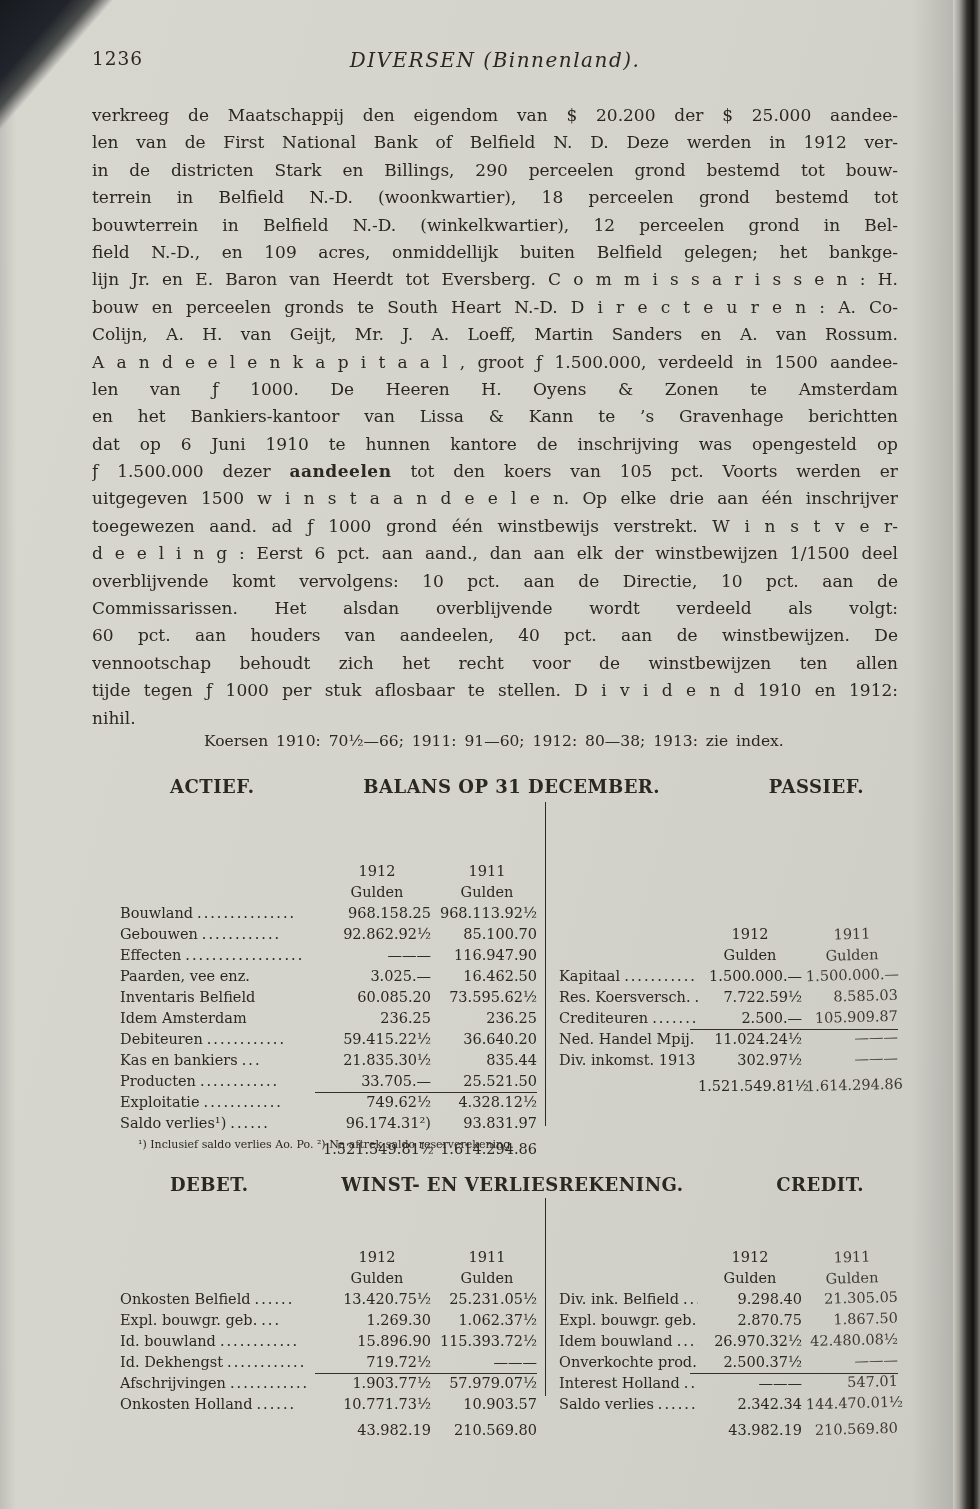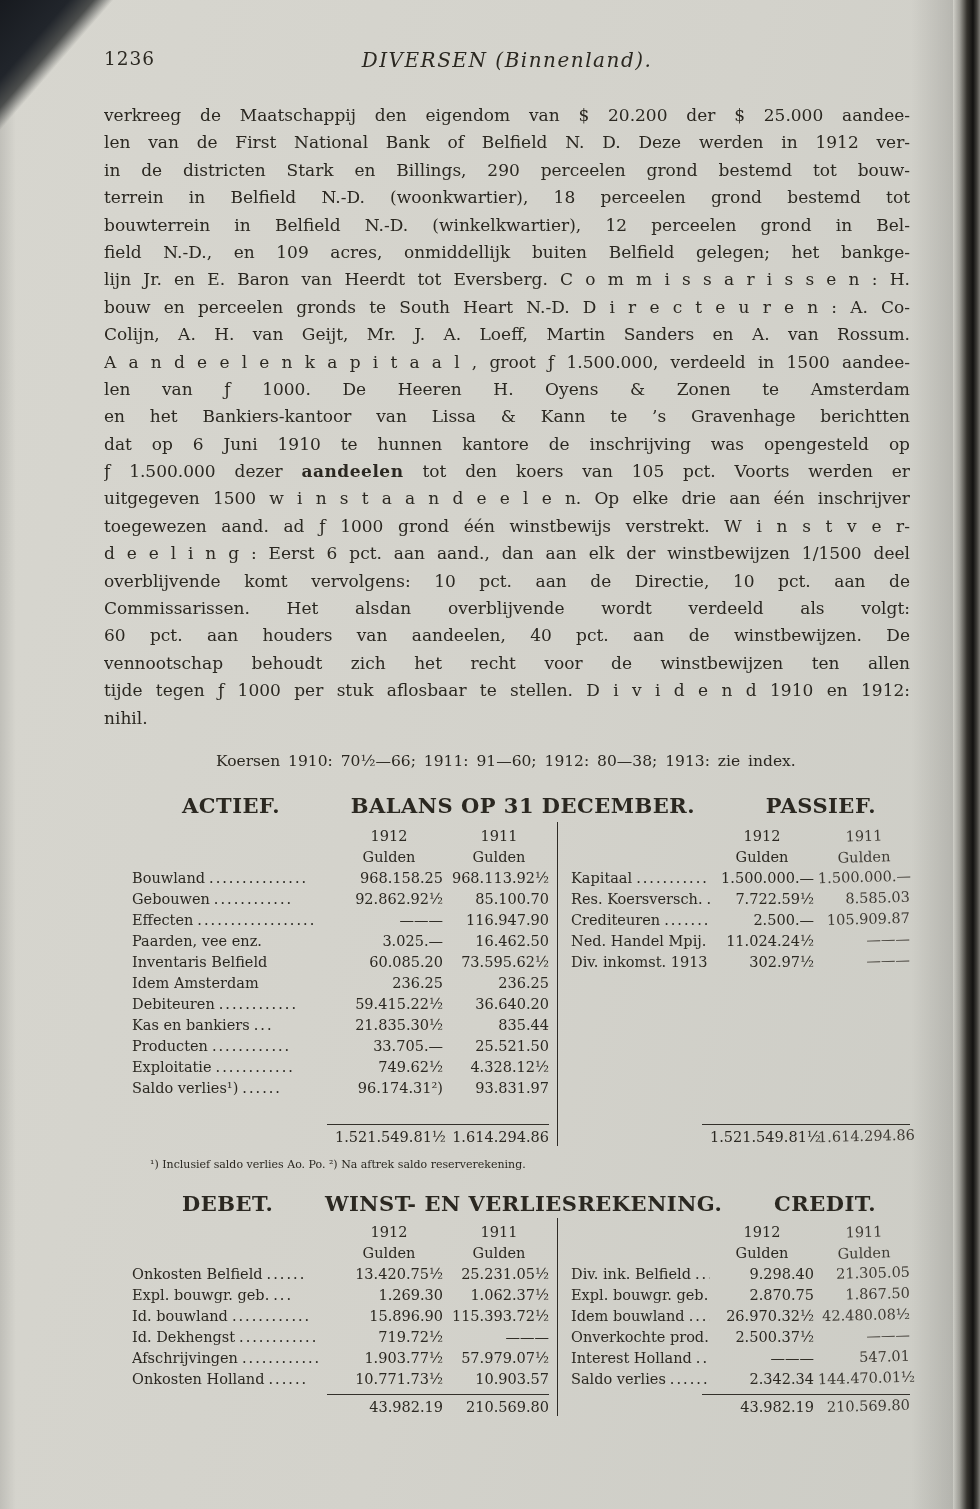--- a/index.html
+++ b/index.html
@@ -24,62 +24,62 @@
   }
   .curve-shadow{
     position:absolute;top:0;right:27px;width:42px;height:100%;pointer-events:none;
     background:linear-gradient(to right,rgba(0,0,0,0) 0%,rgba(0,0,0,0.12) 100%);
   }
   .edge-left{
     position:absolute;top:0;left:0;width:16px;height:100%;pointer-events:none;
     background:linear-gradient(to right,rgba(0,0,0,0.10),rgba(0,0,0,0));
   }
 
-  .content{position:absolute;left:104px;top:48px;width:806px;}
+  .content{position:absolute;left:92px;top:48px;width:806px;}
 
   
   .pagehead{position:relative;height:26px;}
   .pageno{font-size:18.5px;letter-spacing:1px;}
   .runtitle{
     position:absolute;left:50%;transform:translateX(-50%);
     font-style:italic;font-size:20px;letter-spacing:1.5px;white-space:nowrap;
   }
 
   
   .bodytext{margin-top:28px;font-size:17px;}
   .line{
     line-height:27.4px;height:27.4px;overflow:hidden;
     text-align:justify;text-align-last:justify;
   }
   .line.nojust{text-align-last:left;}
   .line .b{font-weight:700;letter-spacing:.5px;}
 
-  .koersen{margin-top:20px;padding-left:112px;font-size:15.5px;word-spacing:3px;}
+  .koersen{padding-left:112px;font-size:15.5px;word-spacing:3px;}
 
   
   .statement{margin-top:26px;}
   .statement.pnl{margin-top:16px;}
-  .sheet-heads{display:flex;align-items:flex-end;font-weight:bold;font-size:21px;letter-spacing:.5px;height:22px;}
+  .sheet-heads{display:flex;align-items:flex-start;font-weight:bold;font-size:18px;letter-spacing:.5px;height:22px;}
   .hl{margin-left:78px;}
   .hc{flex:1;text-align:center;}
   .hr{margin-right:34px;}
 
-  .sheet-body{display:flex;position:relative;margin-top:8px;font-size:14.5px;}
+  .sheet-body{display:flex;position:relative;margin-top:8px;font-size:14.5px;align-items:center;}
   .balans .sheet-body{height:322px;}
   .pnl .sheet-body{height:196px;margin-top:6px;}
   .sheet-body::before{
     content:"";position:absolute;left:453px;top:-4px;bottom:2px;width:0;
     border-left:1.6px solid #2e2b26;
   }
   .half{display:flex;flex-direction:column;}
   .half.left{width:453px;padding-left:28px;box-sizing:border-box;padding-right:8px;}
   .half.right{width:353px;padding-left:14px;box-sizing:border-box;}
 
   .trow{display:flex;align-items:baseline;line-height:21px;height:21px;}
-  .tl{flex:1;overflow:hidden;white-space:nowrap;}
+  .tl{flex:1;overflow:hidden;white-space:nowrap;margin-top:44px;}
   .dots{letter-spacing:2px;margin-left:4px;}
   .tv{white-space:nowrap;text-align:right;}
   .tv1{width:108px;}
   .tv2{width:100px;margin-left:6px;}
   .half.right .tv1{width:104px;}
   .half.right .tv2{width:92px;margin-left:4px;color:#3f3b34;transform:rotate(-1.5deg) translateY(-1px);}
   .trow.hd .tv{text-align:center;transform:none;}
   .half.right .trow.hd .tv2{transform:rotate(-1.5deg);}
   .spacer{flex:1;}
   .rule{border-top:1.6px solid #33302a;width:222px;margin:2px 0 2px auto;}

